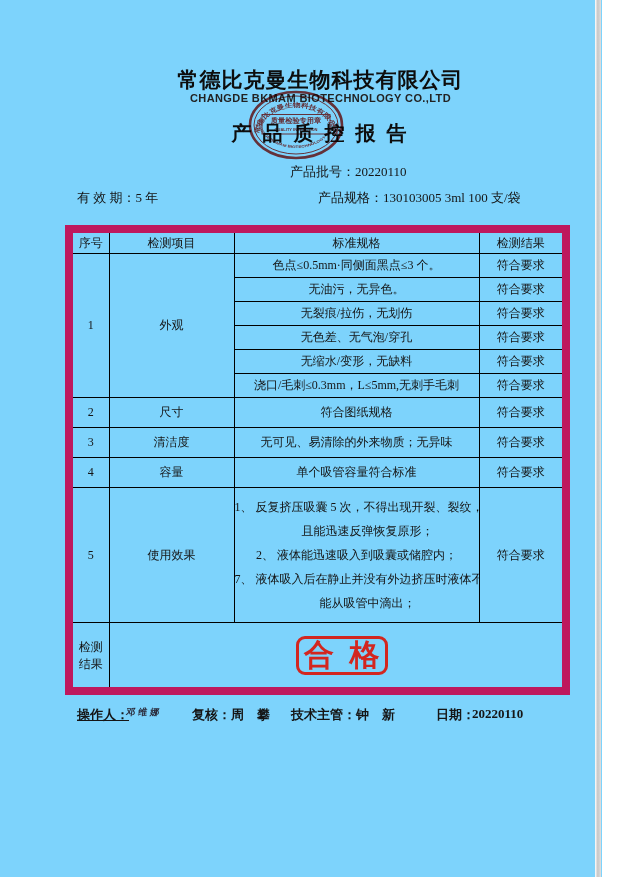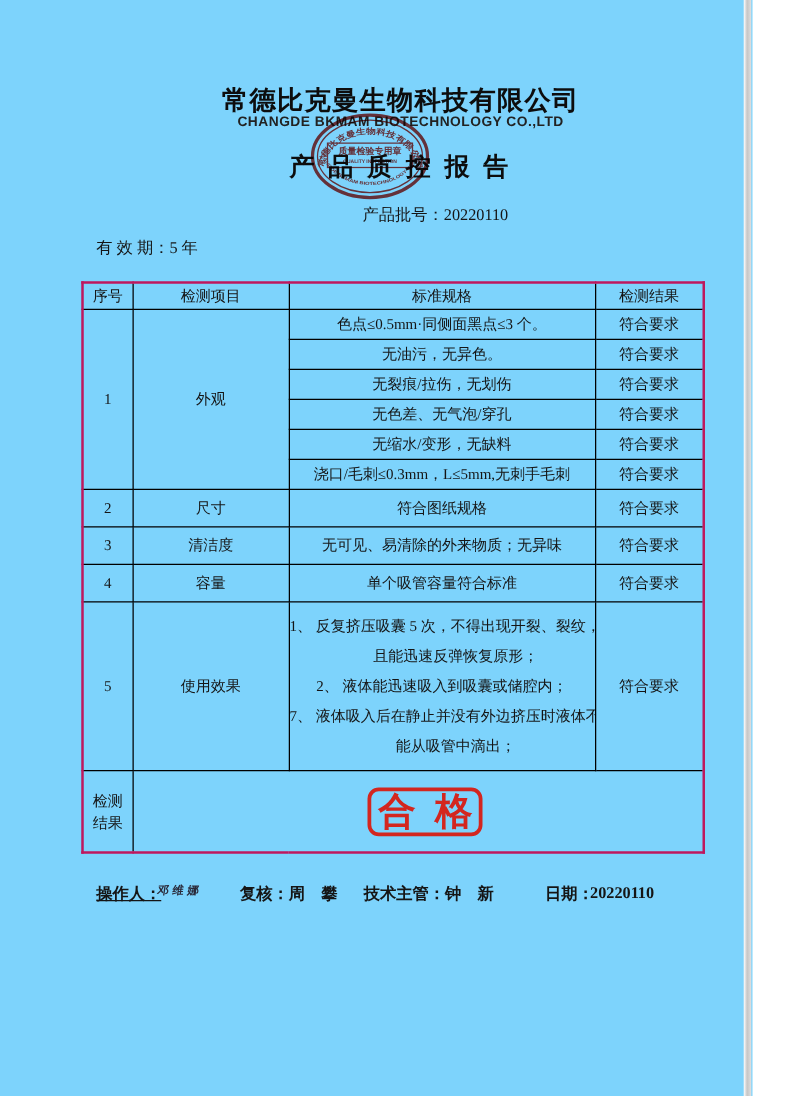--- a/index.html
+++ b/index.html
@@ -17,21 +17,21 @@
             font-size:20px;font-weight:700;letter-spacing:3px;color:#0d0d0d;}
   .title-en{position:absolute;left:0;top:143px;width:641px;text-align:center;
             font-family:"Liberation Sans","DejaVu Sans",sans-serif;
             font-size:10px;font-weight:500;letter-spacing:.4px;color:#222;}
   .stamp-svg{position:absolute;left:236px;top:78px;opacity:.88;mix-blend-mode:multiply;}
   
   .info-line{position:absolute;font-size:13px;white-space:nowrap;}
   .info-value{margin-left:10px;}
   
   .qc-table{position:absolute;left:65px;top:225px;border-collapse:collapse;
-            table-layout:fixed;width:497px;border:2px solid #be185d;}
+            table-layout:fixed;width:497px;border:8px solid #be185d;}
   .qc-table td,.qc-table th{border:1px solid #000;font-weight:normal;
             font-size:12px;text-align:center;padding:0;overflow:hidden;}
   .qc-table th{height:20px;}
   tr.sub td{height:23px;}
   tr.r2 td,tr.r3 td,tr.r4 td{height:29px;}
   tr.r5 td{height:134px;}
   tr.result-row td{height:64px;}
   .effect-cell{text-align:left;vertical-align:middle;padding:4px 4px 4px 9px;}
   .effect-cell .ln{line-height:24px;white-space:nowrap;}
   .effect-cell .cont{padding-left:22px;}
@@ -83,20 +83,23 @@
     <text x="60" y="52.5" text-anchor="middle" fill="#c4201e" font-size="4" font-weight="700" font-family="Liberation Sans, sans-serif">QUALITY INSPECTION</text>
     <text x="21" y="49" text-anchor="middle" fill="#c4201e" font-size="5">★</text>
     <text x="99" y="49" text-anchor="middle" fill="#c4201e" font-size="5">★</text>
   </svg>
 
   <div class="info-line" style="left:290px;top:163px;">
     <span>产品批号：</span><span>20220110</span>
   </div>
   <div class="info-line" style="left:77px;top:189px;">
     <span>有 效 期：</span><span>5 年</span>
+  </div>
+  <div class="info-line" style="left:318px;top:189px;">
+    <span>产品规格：</span><span>130103005 3ml 100 支/袋</span>
   </div>
 
   <table class="qc-table">
     <colgroup>
         <col style="width:40px">
         <col style="width:125px">
         <col style="width:245px">
         <col style="width:87px">
       </colgroup>
     <tbody>

